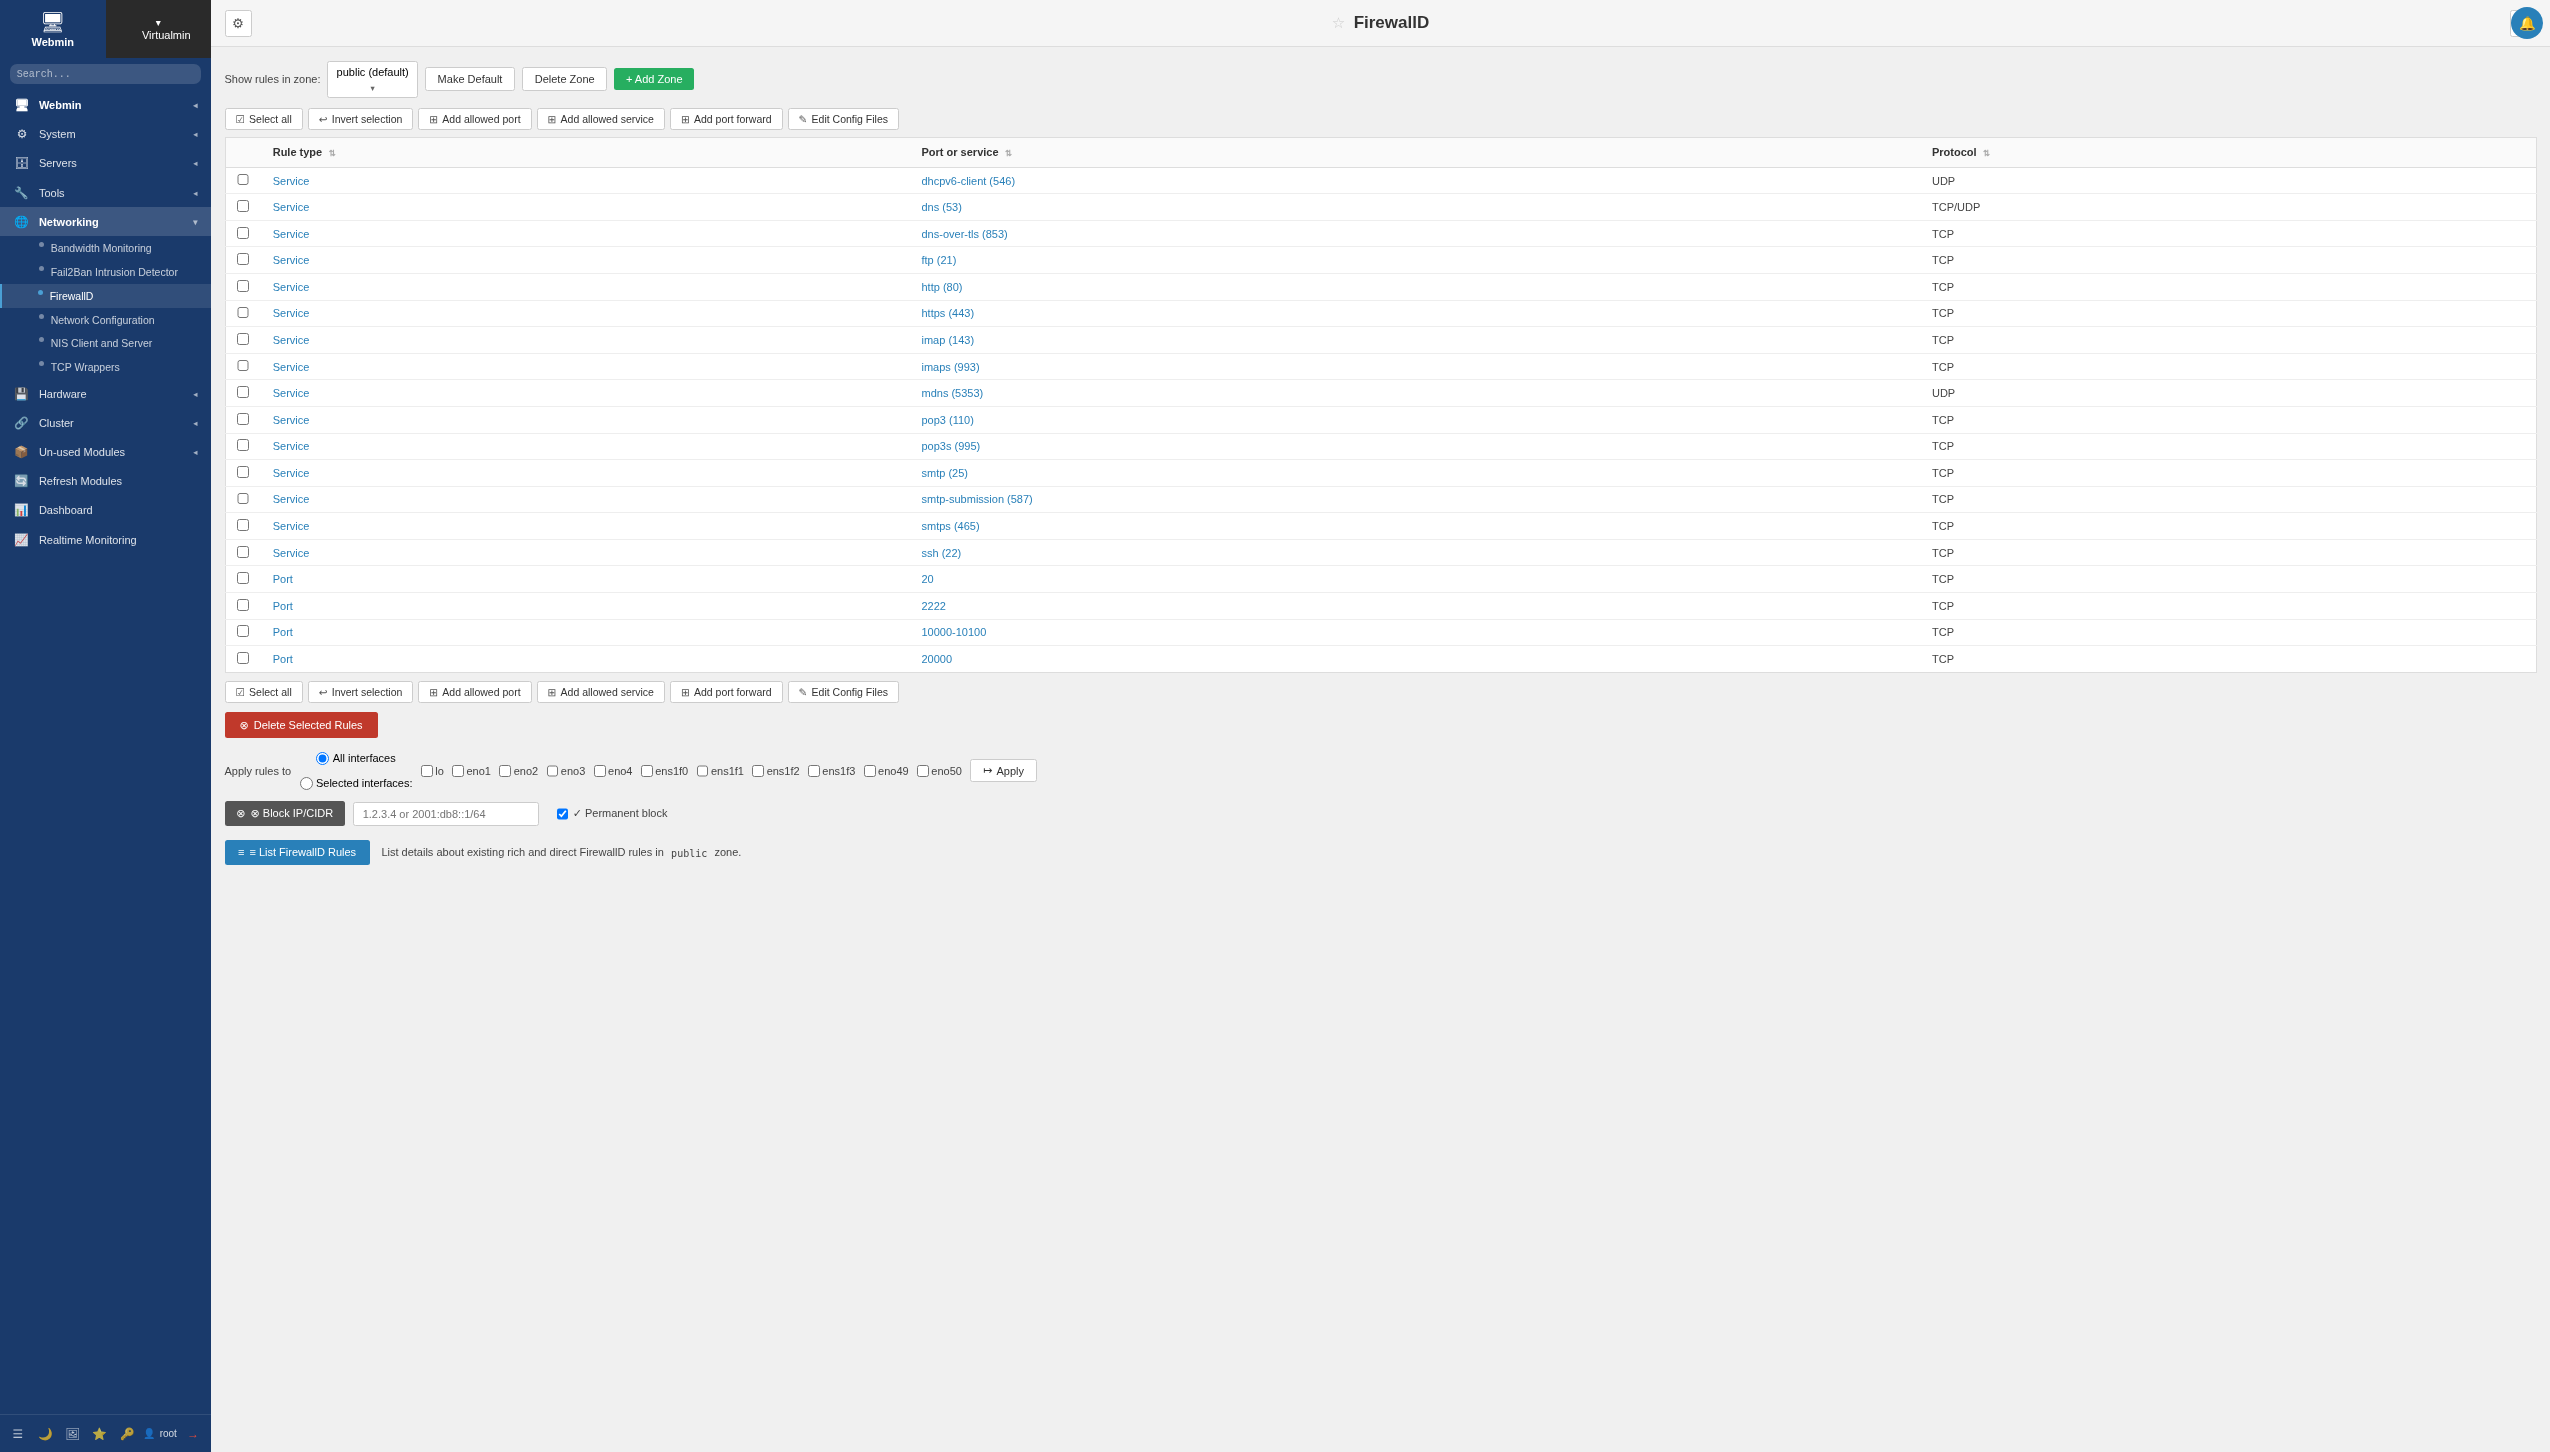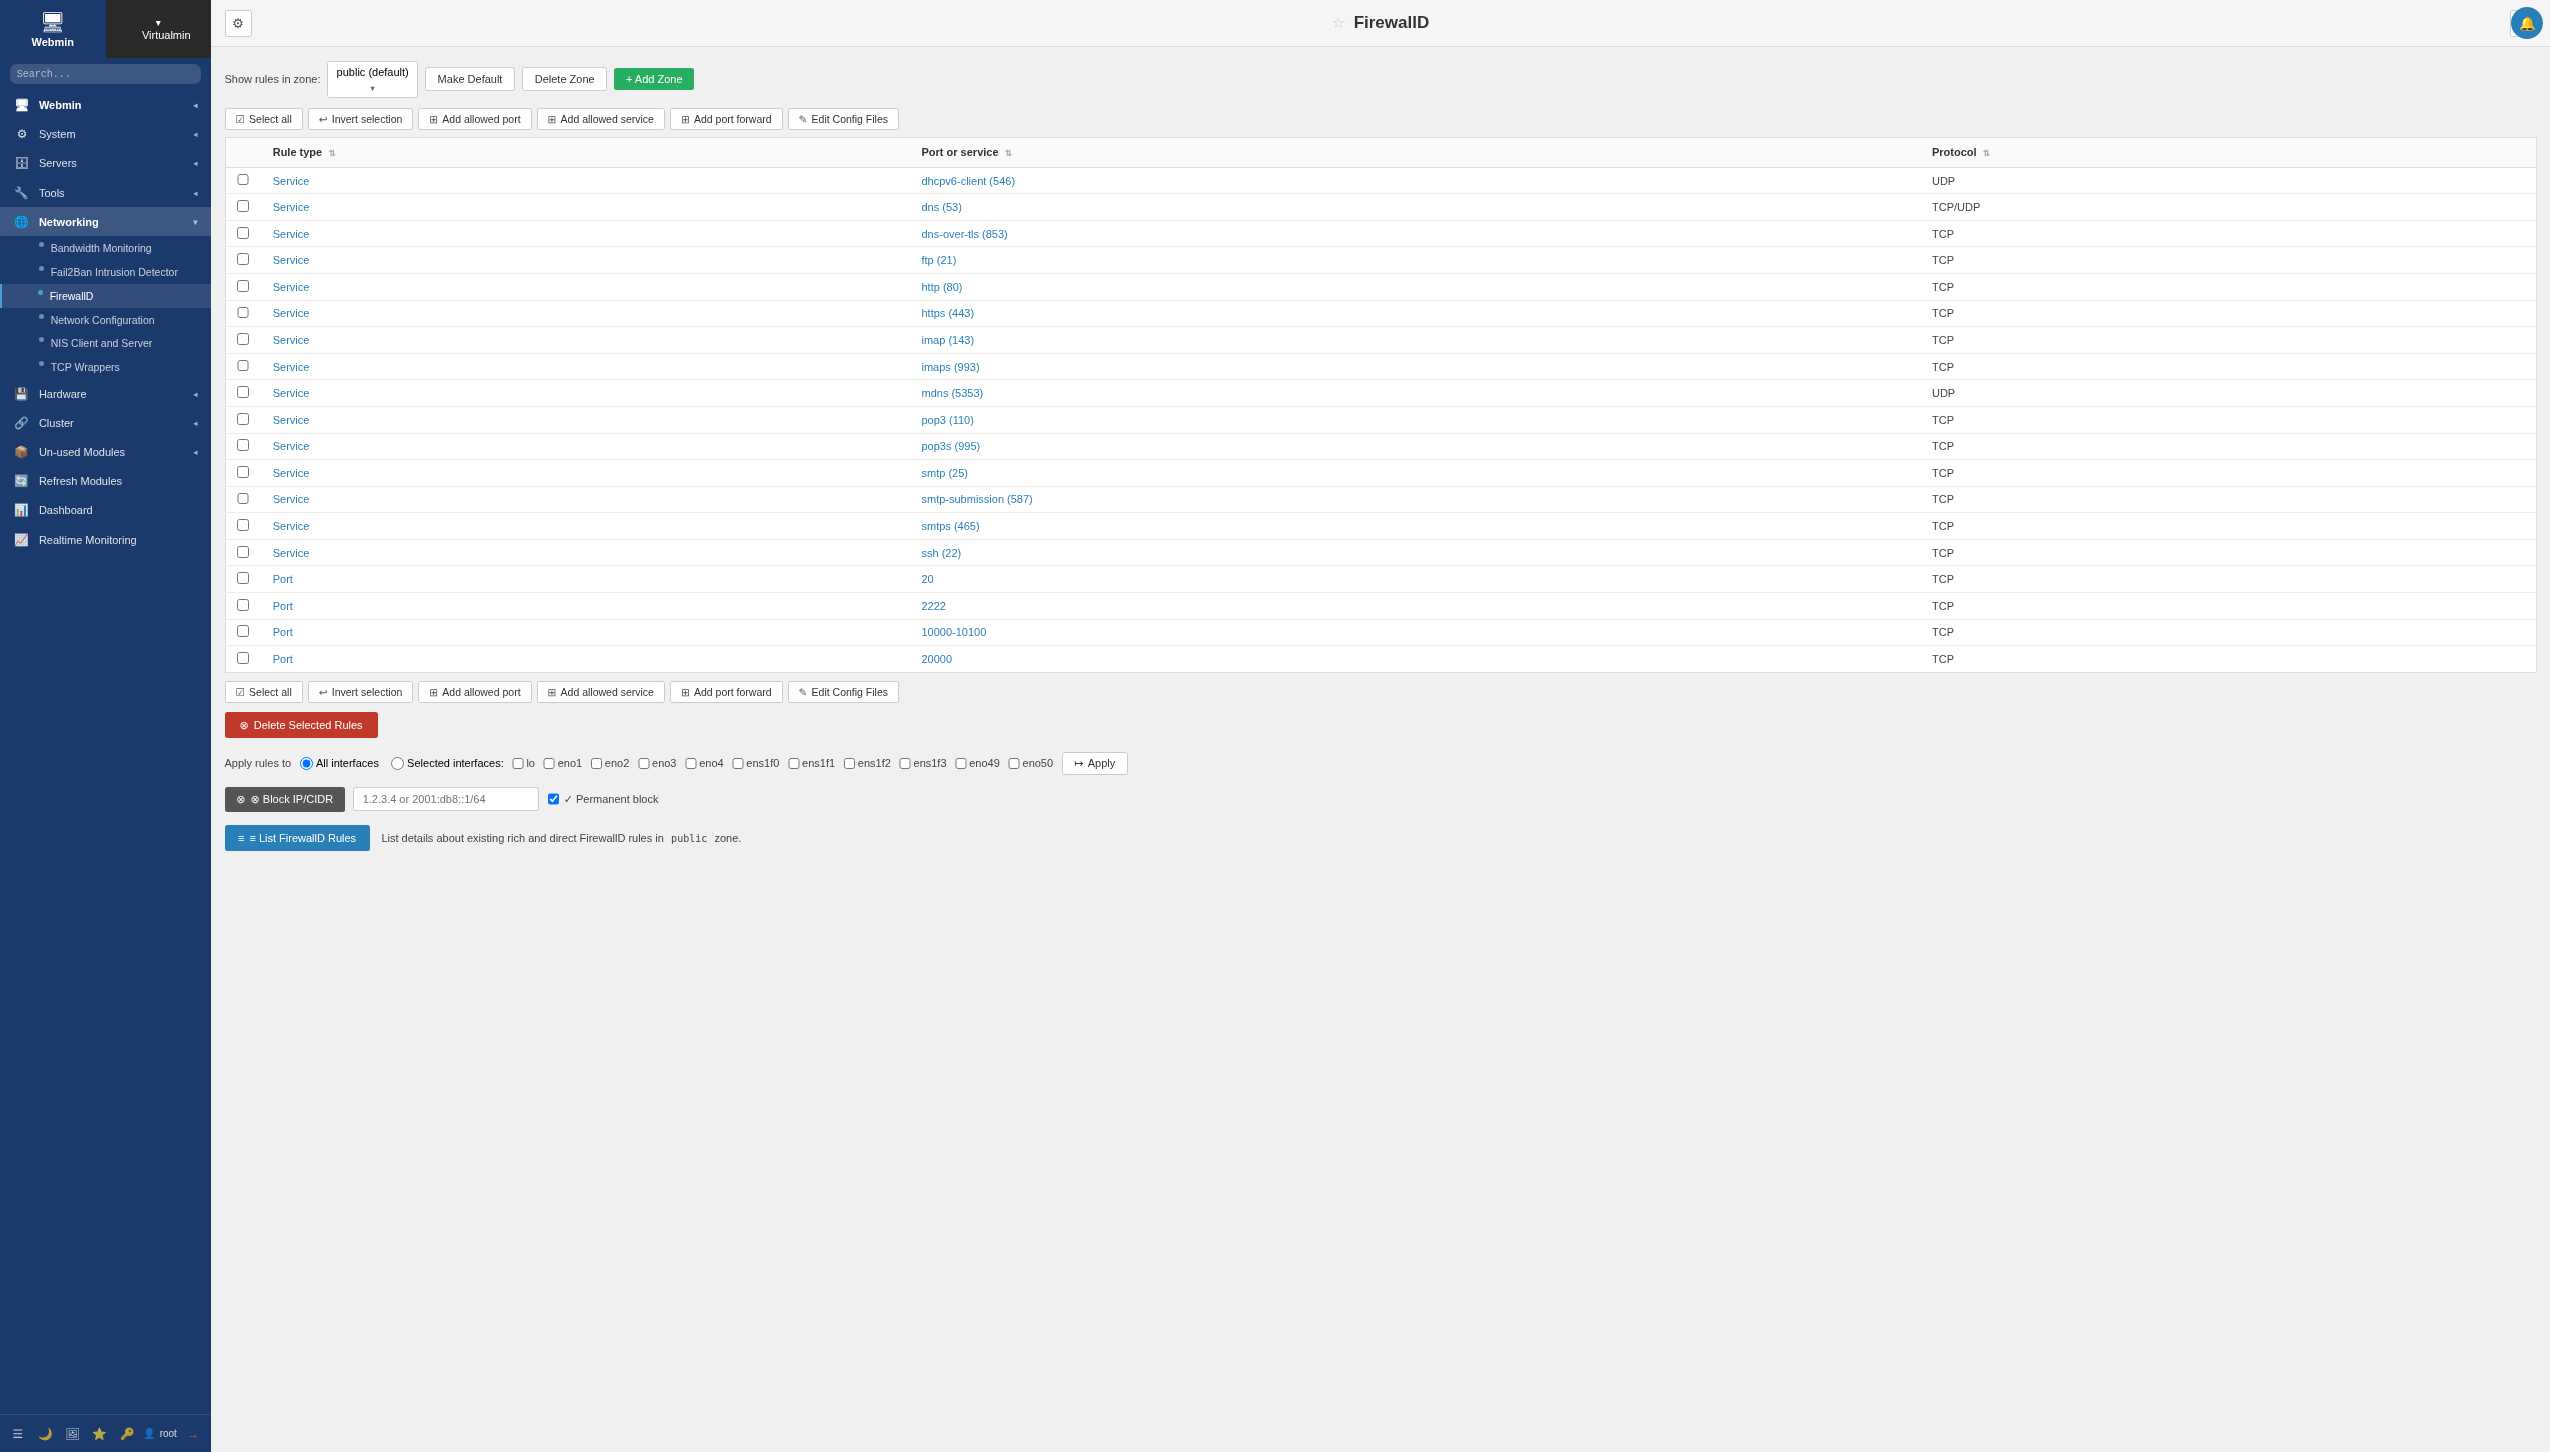--- a/index.html
+++ b/index.html
@@ -73,31 +73,31 @@
     .rules-table td:first-child { width: 30px; }
     .rules-table th:first-child { width: 30px; }
     .cb-col { width: 30px; }
 
     
     .delete-rules-btn { background: #c0392b; color: #fff; border: none; border-radius: 2.5px; padding: 6.7px 15px; font-size: 11px; cursor: pointer; display: flex; align-items: center; gap: 5px; margin-bottom: 13.5px; }
 
     
     .apply-row { display: flex; align-items: center; gap: 8.4px; margin-bottom: 11.8px; flex-wrap: wrap; font-size: 11px; }
     .apply-row .apply-label { color: #444; }
-    .radio-group { display: flex; align-items: center; gap: 11.8px; }
+    .radio-group { display: flex; align-items: center; gap: 11.8px; flex-direction: column; }
     .radio-opt { display: flex; align-items: center; gap: 3.4px; cursor: pointer; }
     .iface-checkboxes { display: flex; align-items: center; gap: 8.4px; flex-wrap: wrap; }
     .iface-cb { display: flex; align-items: center; gap: 2.5px; cursor: pointer; color: #444; }
     .apply-btn { background: #fff; border: 0.8px solid #ccc; border-radius: 2.5px; padding: 4.2px 11.8px; font-size: 11px; cursor: pointer; color: #333; display: flex; align-items: center; gap: 4.2px; }
 
     
     .block-ip-row { display: flex; align-items: center; gap: 8.4px; margin-bottom: 13.5px; }
     .block-ip-btn { background: #555; color: #fff; border: none; border-radius: 2.5px; padding: 5.9px 11.8px; font-size: 11px; cursor: pointer; display: flex; align-items: center; gap: 5px; }
     .block-ip-input { border: 0.8px solid #ccc; border-radius: 2.5px; padding: 5px 8.4px; font-size: 11px; width: 186px; color: #999; }
-    .permanent-cb { display: flex; align-items: center; gap: 4.2px; cursor: pointer; font-size: 11px; color: #444; }
+    .permanent-cb { display: flex; align-items: center; gap: 4.2px; cursor: pointer; font-size: 11px; color: #444; margin-left: 9px; }
 
     
     .list-rules-row { display: flex; align-items: center; gap: 11.8px; margin-bottom: 13.5px; }
     .list-rules-btn { background: #2980b9; color: #fff; border: none; border-radius: 2.5px; padding: 6.7px 13.5px; font-size: 11px; cursor: pointer; display: flex; align-items: center; gap: 5px; }
     .list-rules-desc { font-size: 11px; color: #444; }
     .list-rules-desc code { background: #f0f0f0; padding: 0.8px 4.2px; border-radius: 1.7px; font-family: monospace; font-size: 10px; }
     .notif-bell { width: 32px; height: 32px; background: #2980b9; border-radius: 50%; display: flex; align-items: center; justify-content: center; cursor: pointer; color: #fff; font-size: 13.5px; flex-shrink: 0; }
 
     input[type="checkbox"] { cursor: pointer; width: 11.8px; height: 11.8px; }
     input[type="radio"] { cursor: pointer; }

